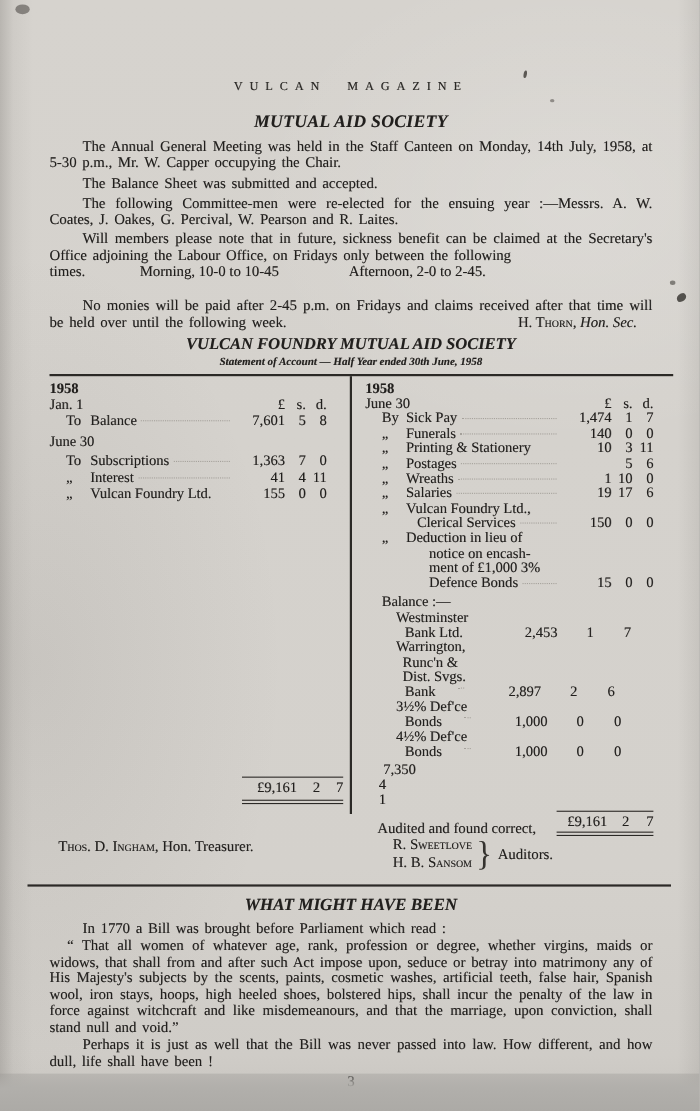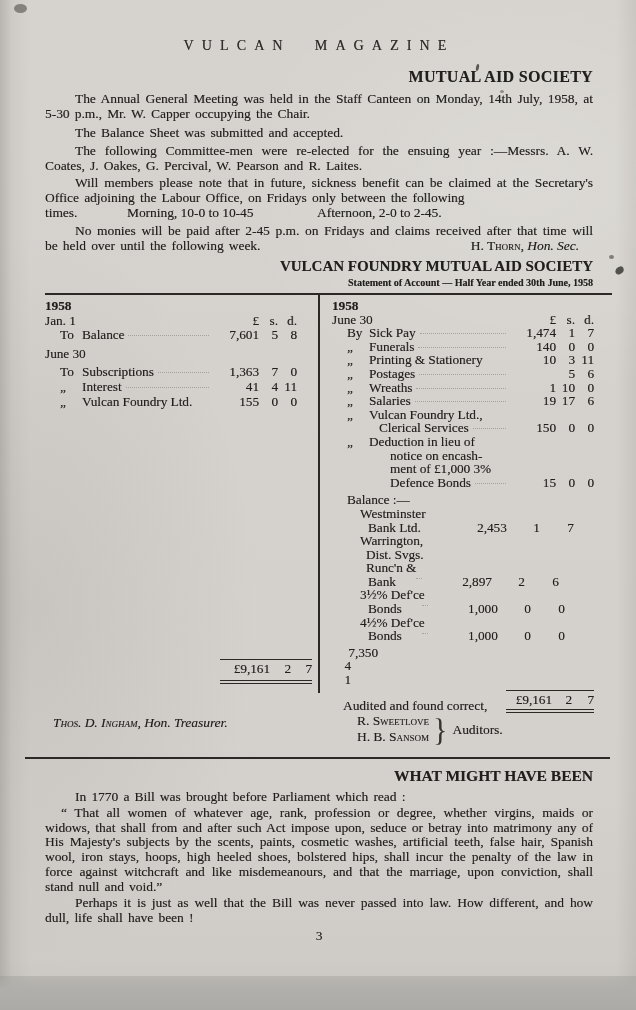--- a/index.html
+++ b/index.html
@@ -20,34 +20,34 @@
     text-shadow:0.3px 0 0 rgba(40,38,35,0.45);
   }
   .scan-bottom {
     position:absolute; left:0; right:0; top:976px; height:34px;
     background:linear-gradient(180deg, rgba(150,148,144,0.35), #b1afab 40%, #acaaa6 100%);
   }
   .speck { position:absolute; background:#45423e; border-radius:50%; }
   .content { position:absolute; left:45px; top:0; width:548px; font-size:13.4px; line-height:15px; }
 
   .mag-title {
-    padding-top:38px; text-align:center;
-    font-size:14px; letter-spacing:0.58em; word-spacing:0.9em; color:#2a2825;
+    padding-top:72px; text-align:center;
+    font-size:11px; letter-spacing:0.58em; word-spacing:0.9em; color:#2a2825;
   }
-  .h-center { text-align:right; font-weight:bold; }
+  .h-center { text-align:center; font-weight:bold;font-style:italic; }
   .h-mutual { margin-top:16px; font-size:16px; letter-spacing:0.02em; }
   .para { text-align:justify; text-indent:30px; word-spacing:0.14em; margin:0; }
   .p-meeting { margin-top:7px; }
   .p-balance { margin-top:4px; }
   .p-committee { margin-top:3px; }
   .p-members { margin-top:2px; }
   .times-row { position:relative; height:15px; }
   .times-morning { position:absolute; left:82px; }
   .times-afternoon { position:absolute; left:272px; }
-  .p-monies-wrap { position:relative; margin-top:3px; }
+  .p-monies-wrap { position:relative; margin-top:16px; }
   .sec-sig { position:absolute; right:14px; bottom:0; white-space:nowrap; }
   .smallcaps { font-variant:small-caps; }
   .italic { font-style:italic; }
 
   .h-foundry { margin-top:6px; font-size:15px; }
   .h-statement { margin-top:1px; font-size:10px; }
 
   .acct-table { position:relative; width:567px; height:398px; border-top:2px solid #2b2926; margin-top:3px; font-size:13.2px; }
   .vdivider { position:absolute; left:273px; top:0; width:2px; height:398px; background:#2b2926; }
   .col-left  { position:absolute; left:0;  top:4px; width:252px; line-height:14.6px; }
@@ -76,21 +76,21 @@
   .dashline { flex:1; border-bottom:1.6px solid #2b2926; margin-right:6px; transform:translateY(-3px); }
   .total-box { border-top:1.6px solid #2b2926; }
   .total-row { display:flex; align-items:baseline; padding:2px 0 3px; }
   .dbl { border-bottom:4px double #2b2926; height:0; margin-top:0px; }
   .ltotal { position:absolute; left:175px; top:360px; width:92px; }
   .ltotal .cp{width:50px;} .ltotal .cs{width:21px;} .ltotal .cd{width:21px;}
   .rtotal { margin:3px 0 0 174px; width:88px; }
   .rtotal .cp{width:46px;} .rtotal .cs{width:20px;} .rtotal .cd{width:22px;}
 
   .sig-area { position:relative; height:57px; margin-top:5px; }
-  .treasurer { position:absolute; left:8px; top:17px; white-space:nowrap;font-style:italic; }
+  .treasurer { position:absolute; left:8px; top:17px; white-space:nowrap; }
   .audit { position:absolute; left:298px; top:0; }
   .audit-row { display:flex; align-items:center; }
   .audit-names { padding-left:14px; }
   .audit-name { line-height:16px; }
   .audit-brace { font-size:30px; font-weight:normal; margin:0 5px 0 4px; transform:scaleY(1.05); text-shadow:none; color:#35332f; }
   .bottom-rule { border-top:2px solid #2b2926; margin:2px -17px 0 -20px; }
 
   .h-wmhb { margin-top:9px; font-size:15.5px; }
   .p-intro { margin-top:6px; }
   .p-quote { margin-top:2px; text-indent:16px; line-height:14.7px; }
@@ -276,22 +276,22 @@
 
         <div class="bal-line">Westminster</div>
         <div class="brow">
           <span class="lbl">Bank Ltd.</span>
           <span class="fill"></span>
           <span class="bp">2,453</span>
           <span class="bs">1</span>
           <span class="bd">7</span>
         </div>
         <div class="bal-line">Warrington,</div>
+        <div class="bal-line2">Runc'n &amp;</div>
         <div class="bal-line2">Dist. Svgs.</div>
-        <div class="bal-line2">Runc'n &amp;</div>
         <div class="brow">
           <span class="lbl">Bank</span>
           <span class="leader"></span>
           <span class="bp">2,897</span>
           <span class="bs">2</span>
           <span class="bd">6</span>
         </div>
         <div class="bal-line">3½% Def'ce</div>
         <div class="brow">
           <span class="lbl">Bonds</span>

